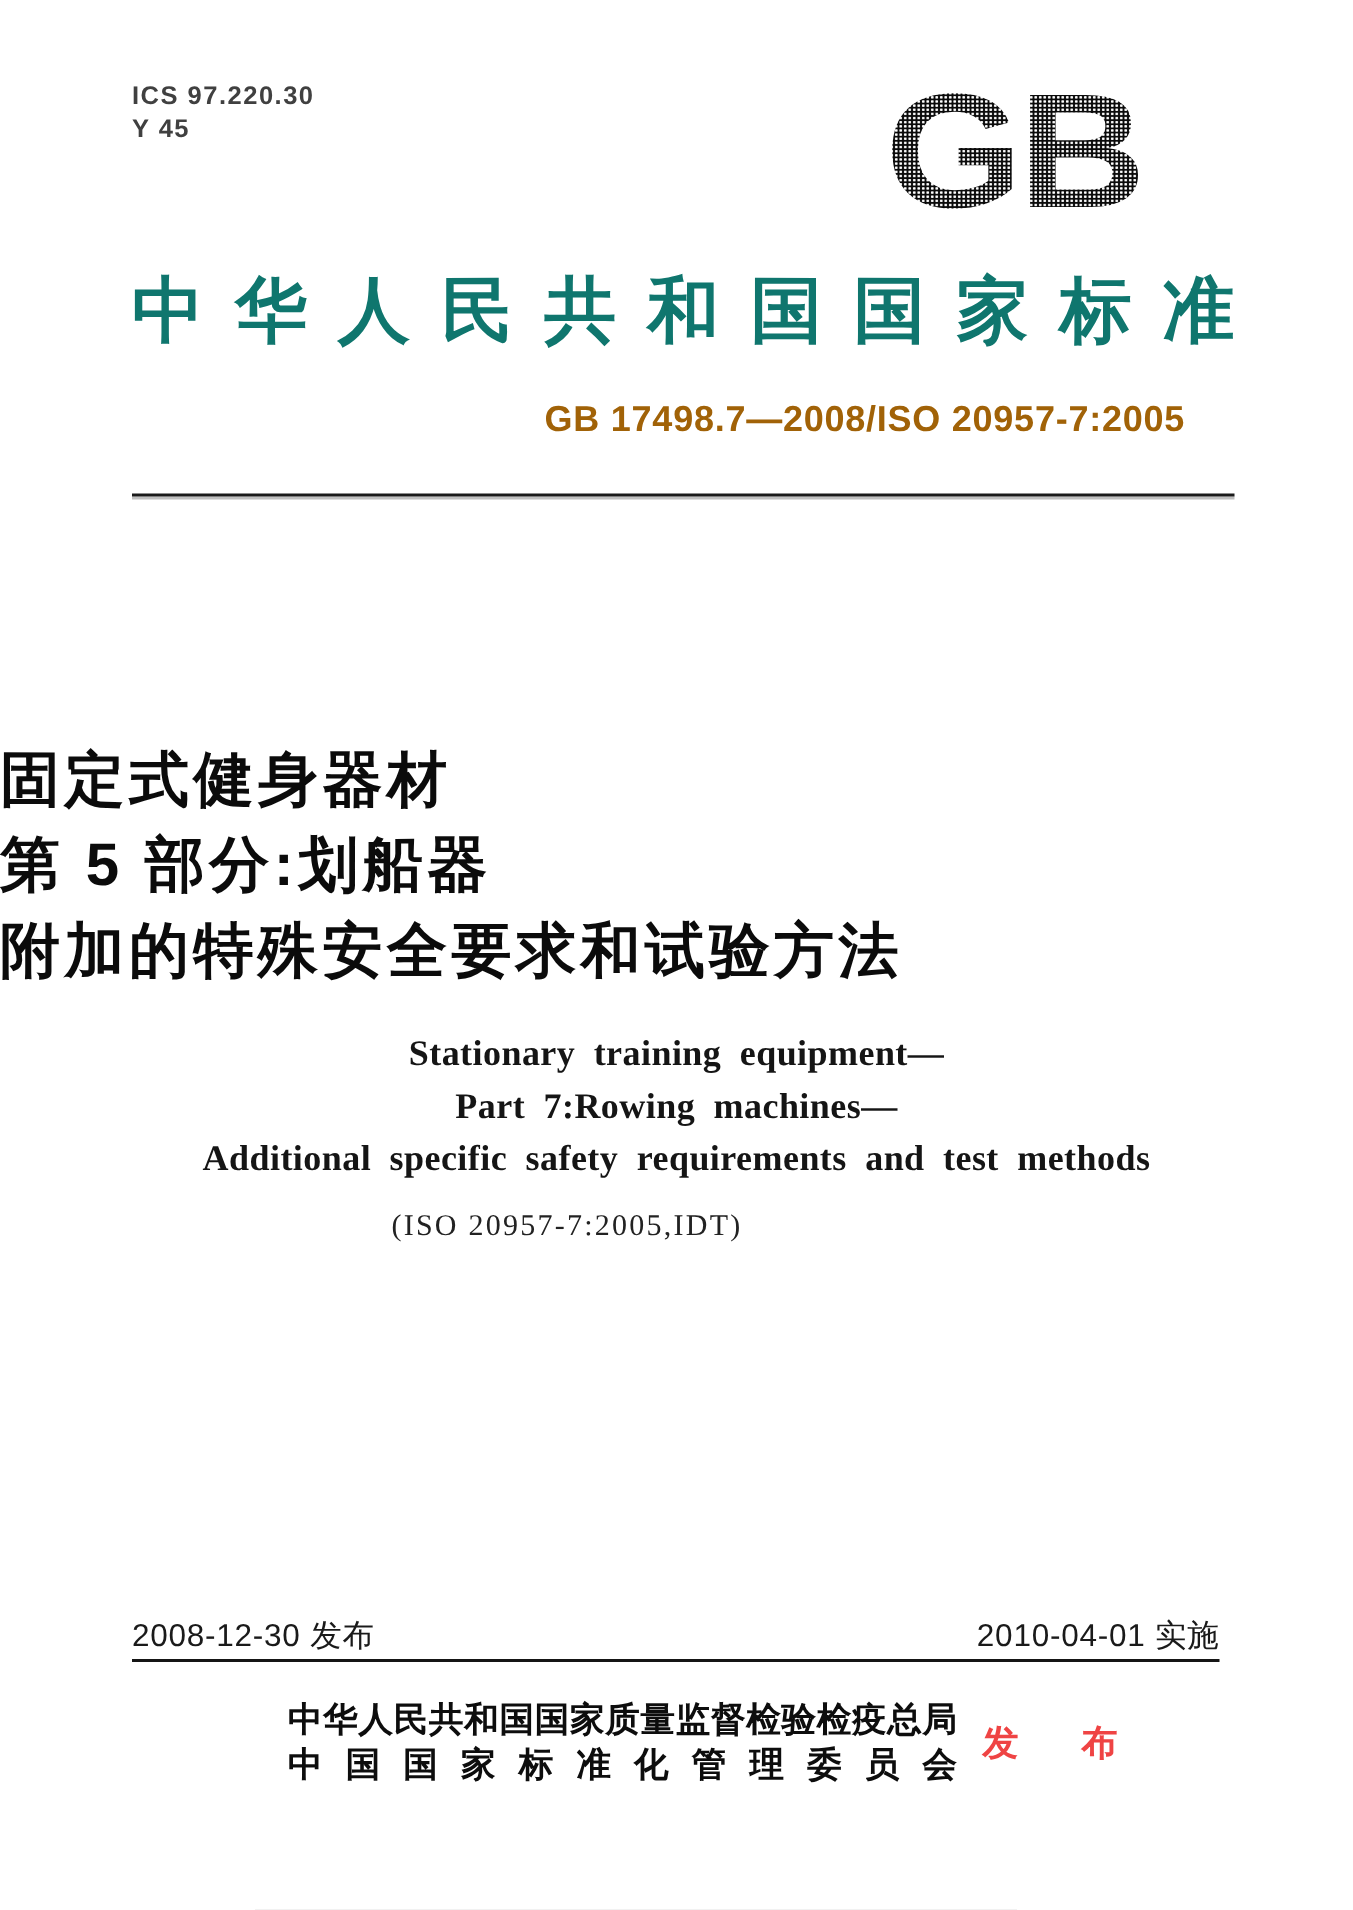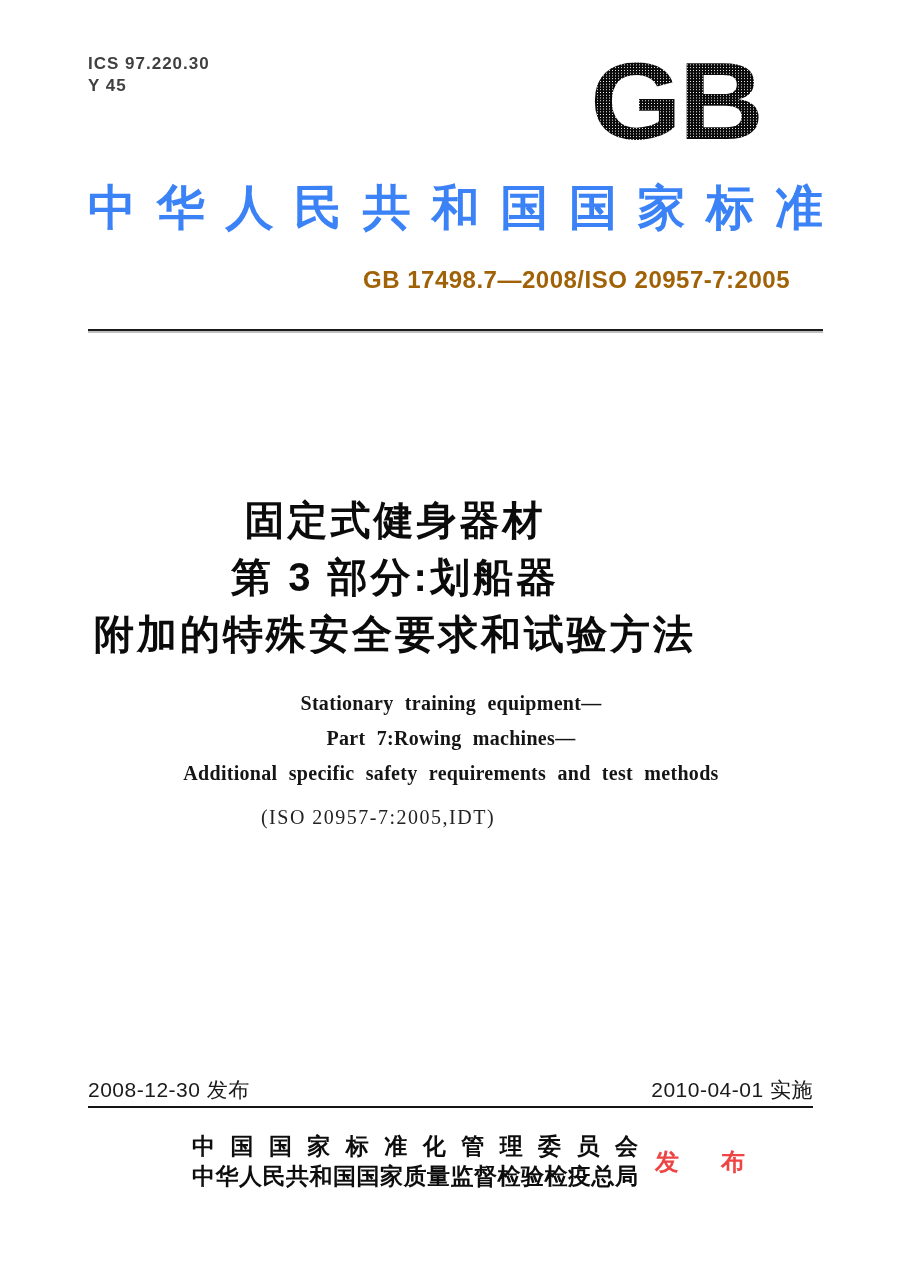--- a/index.html
+++ b/index.html
@@ -32,46 +32,45 @@
     background-image:radial-gradient(circle, #ffffff 0.8px, rgba(255,255,255,0) 1px);
     background-size:3px 3px;
     pointer-events:none;
   }
   
   .national-title{
     position:absolute;left:88px;top:178px;width:735px;
     font-family:"Liberation Serif", serif;
     font-weight:700;font-size:48px;line-height:60px;
     text-align:justify;text-align-last:justify;
-    white-space:nowrap;color:#3b82f6;
+    white-space:nowrap;color:#0f766e;
   }
   
   .std-number{
     position:absolute;right:112px;top:266px;
     font-family:"Liberation Sans", sans-serif;
     font-weight:700;font-size:24px;letter-spacing:0.5px;color:#a16207;
   }
   .rule-top{
     position:absolute;left:88px;top:329px;width:735px;height:2px;
     background:#1a1a1a;box-shadow:0 2px 0 rgba(0,0,0,0.25);
   }
   
   .cn-title{
     position:absolute;left:0;top:492px;width:790px;
-    text-align:center;
     font-family:"Liberation Sans", sans-serif;
     font-weight:700;font-size:40px;line-height:57px;
     letter-spacing:3px;color:#0b0b0b;
   }
   
   .en-title{
     position:absolute;left:0;top:686px;width:902px;
     text-align:center;
     font-family:"Liberation Serif", serif;
-    font-weight:700;font-size:20px;line-height:35px;
+    font-weight:700;font-size:24px;line-height:35px;
     word-spacing:6px;letter-spacing:0.3px;color:#151515;
   }
   
   .iso-note{
     position:absolute;left:0;top:806px;width:756px;
     text-align:center;
     font-family:"Liberation Serif", serif;
     font-weight:400;font-size:20px;letter-spacing:1.5px;color:#222;
   }
   
@@ -120,39 +119,39 @@
   </div>
 
   <div class="national-title">中华人民共和国国家标准</div>
 
   <div class="std-number">GB 17498.7—2008/ISO 20957-7:2005</div>
 
   <div class="rule-top"></div>
 
   <div class="cn-title">
     <div>固定式健身器材</div>
-    <div>第 3 部分:划船器</div>
+    <div>第 5 部分:划船器</div>
     <div>附加的特殊安全要求和试验方法</div>
   </div>
 
   <div class="en-title">
     <div>Stationary training equipment—</div>
     <div>Part 7:Rowing machines—</div>
     <div>Additional specific safety requirements and test methods</div>
   </div>
 
   <div class="iso-note">(ISO 20957-7:2005,IDT)</div>
 
   <div class="date-row">
     <span>2008-12-30 发布</span>
     <span>2010-04-01 实施</span>
   </div>
 
   <div class="rule-bottom"></div>
 
   <div class="org-block">
+    <div class="org-line">中华人民共和国国家质量监督检验检疫总局</div>
     <div class="org-line">中国国家标准化管理委员会</div>
-    <div class="org-line">中华人民共和国国家质量监督检验检疫总局</div>
   </div>
 
   <div class="publish-label">发 布</div>
 
 </div>
 
 </body></html>

